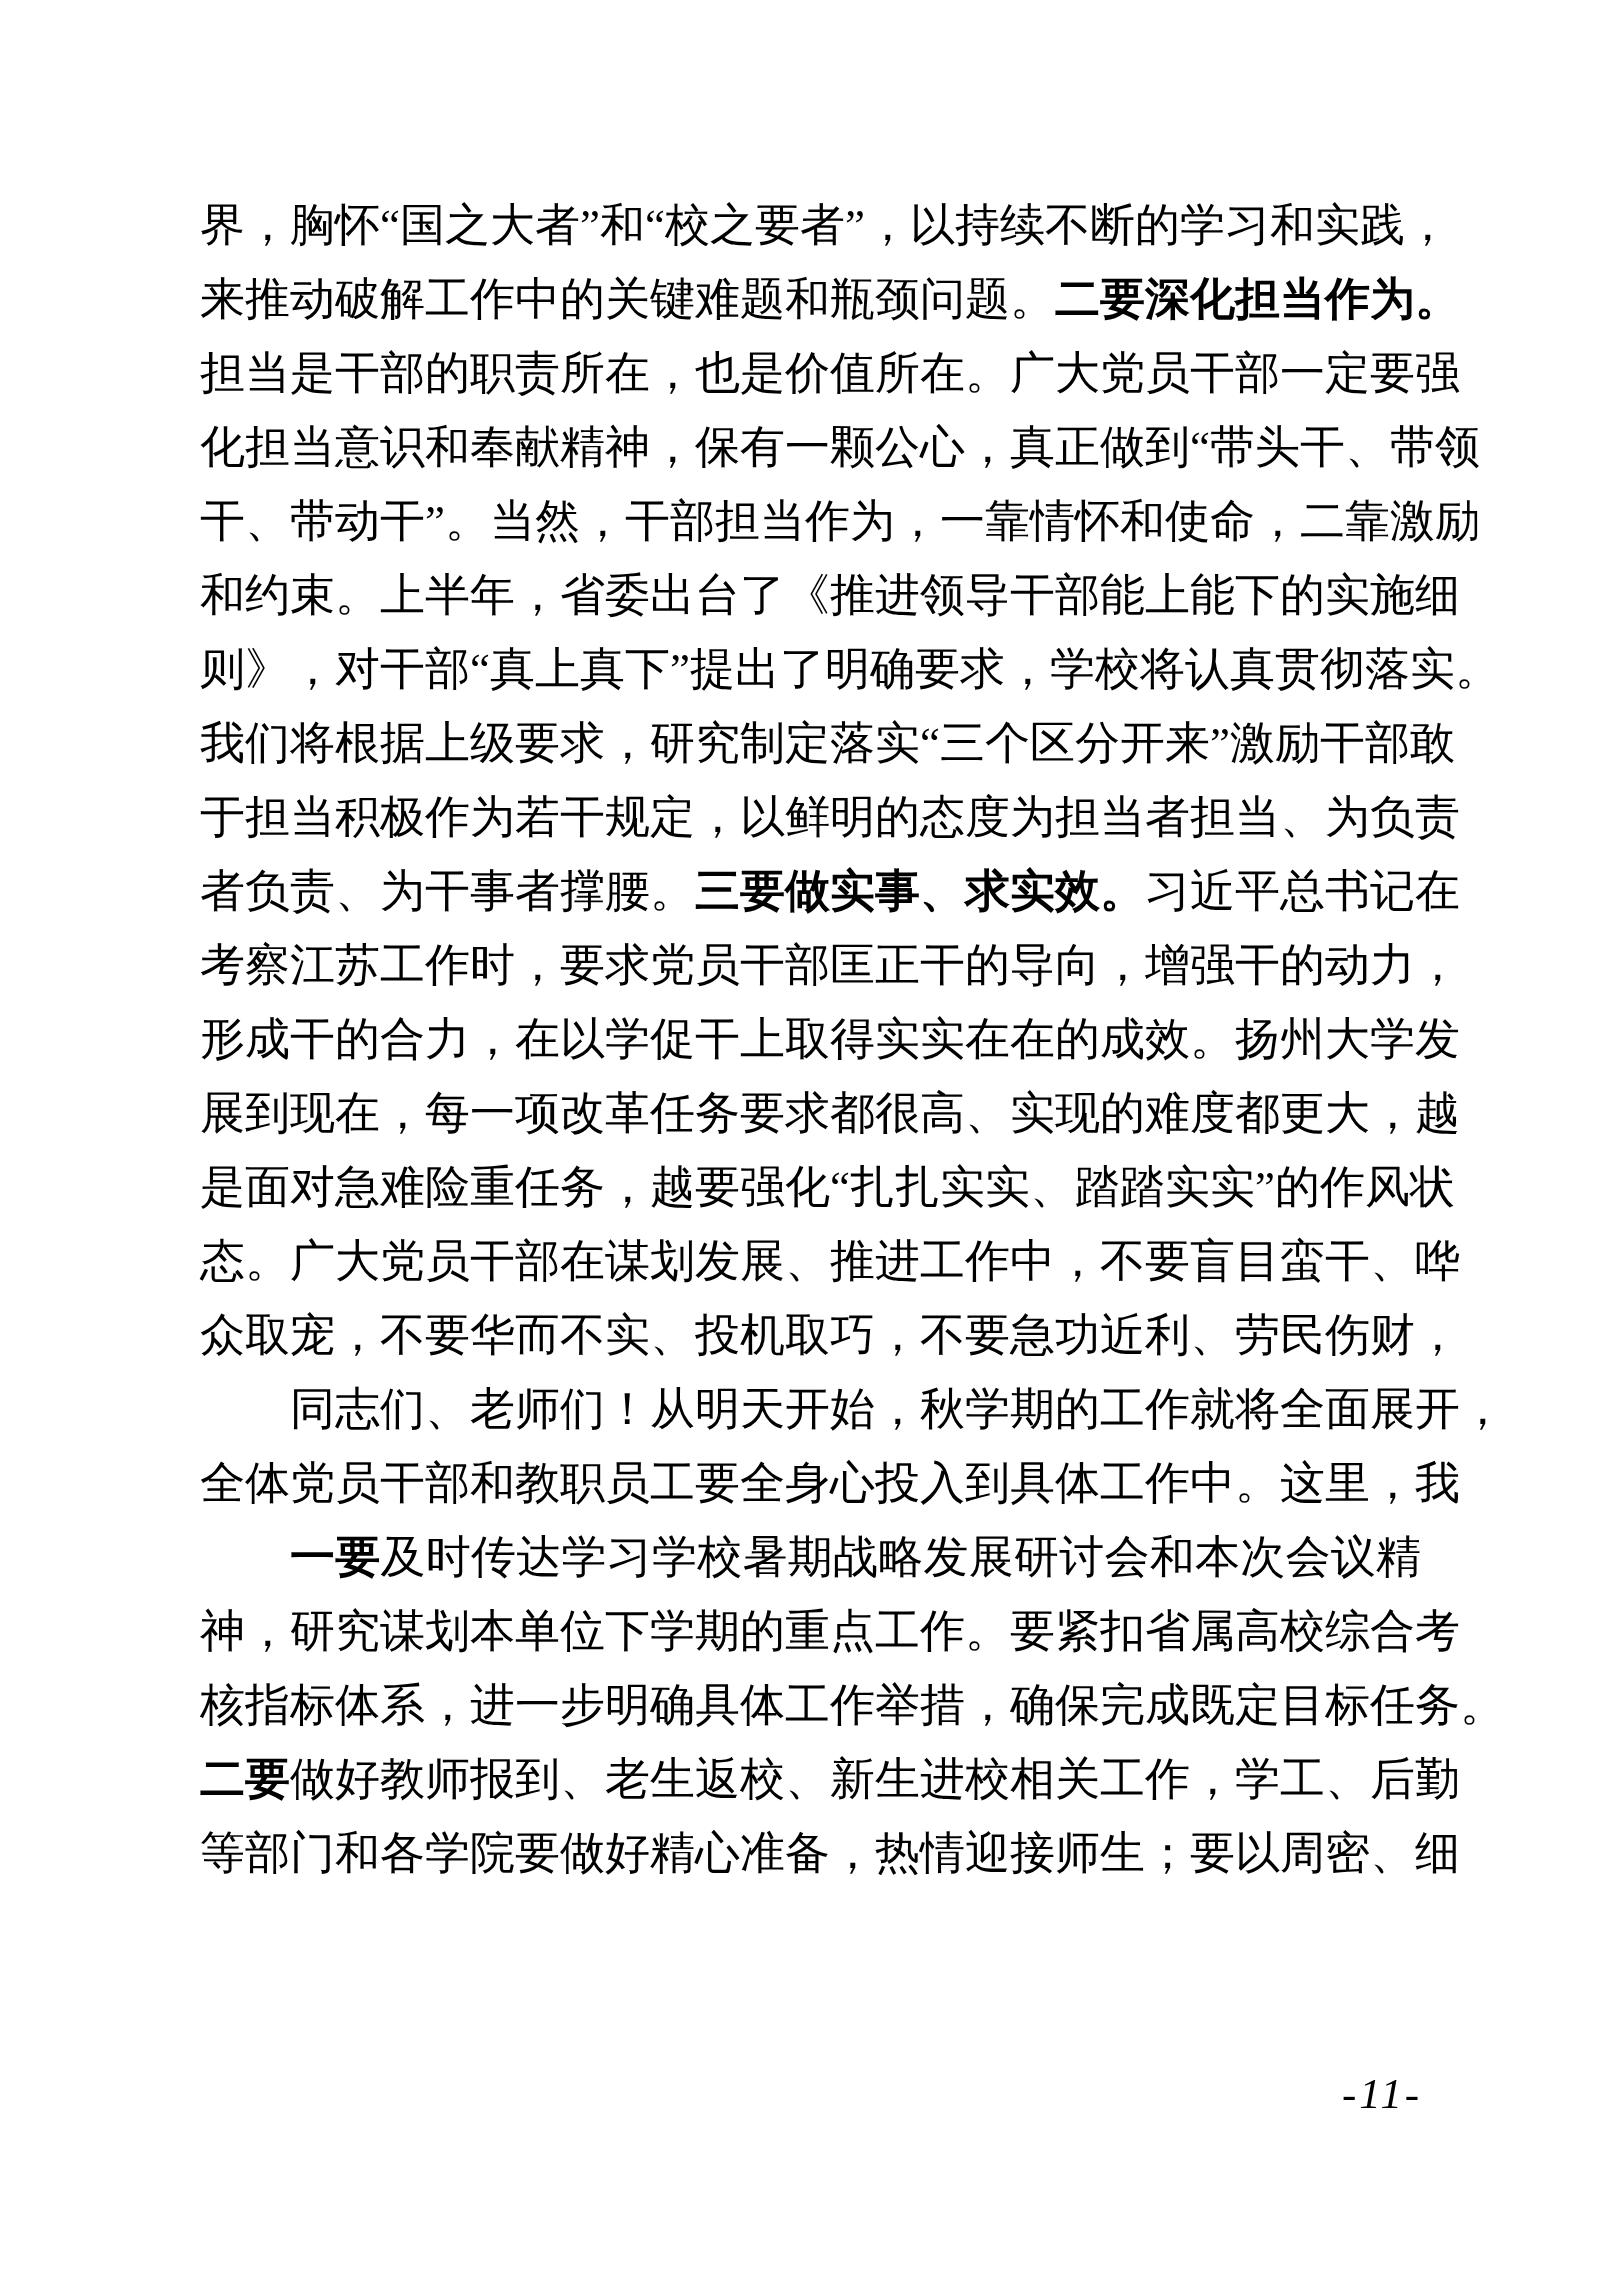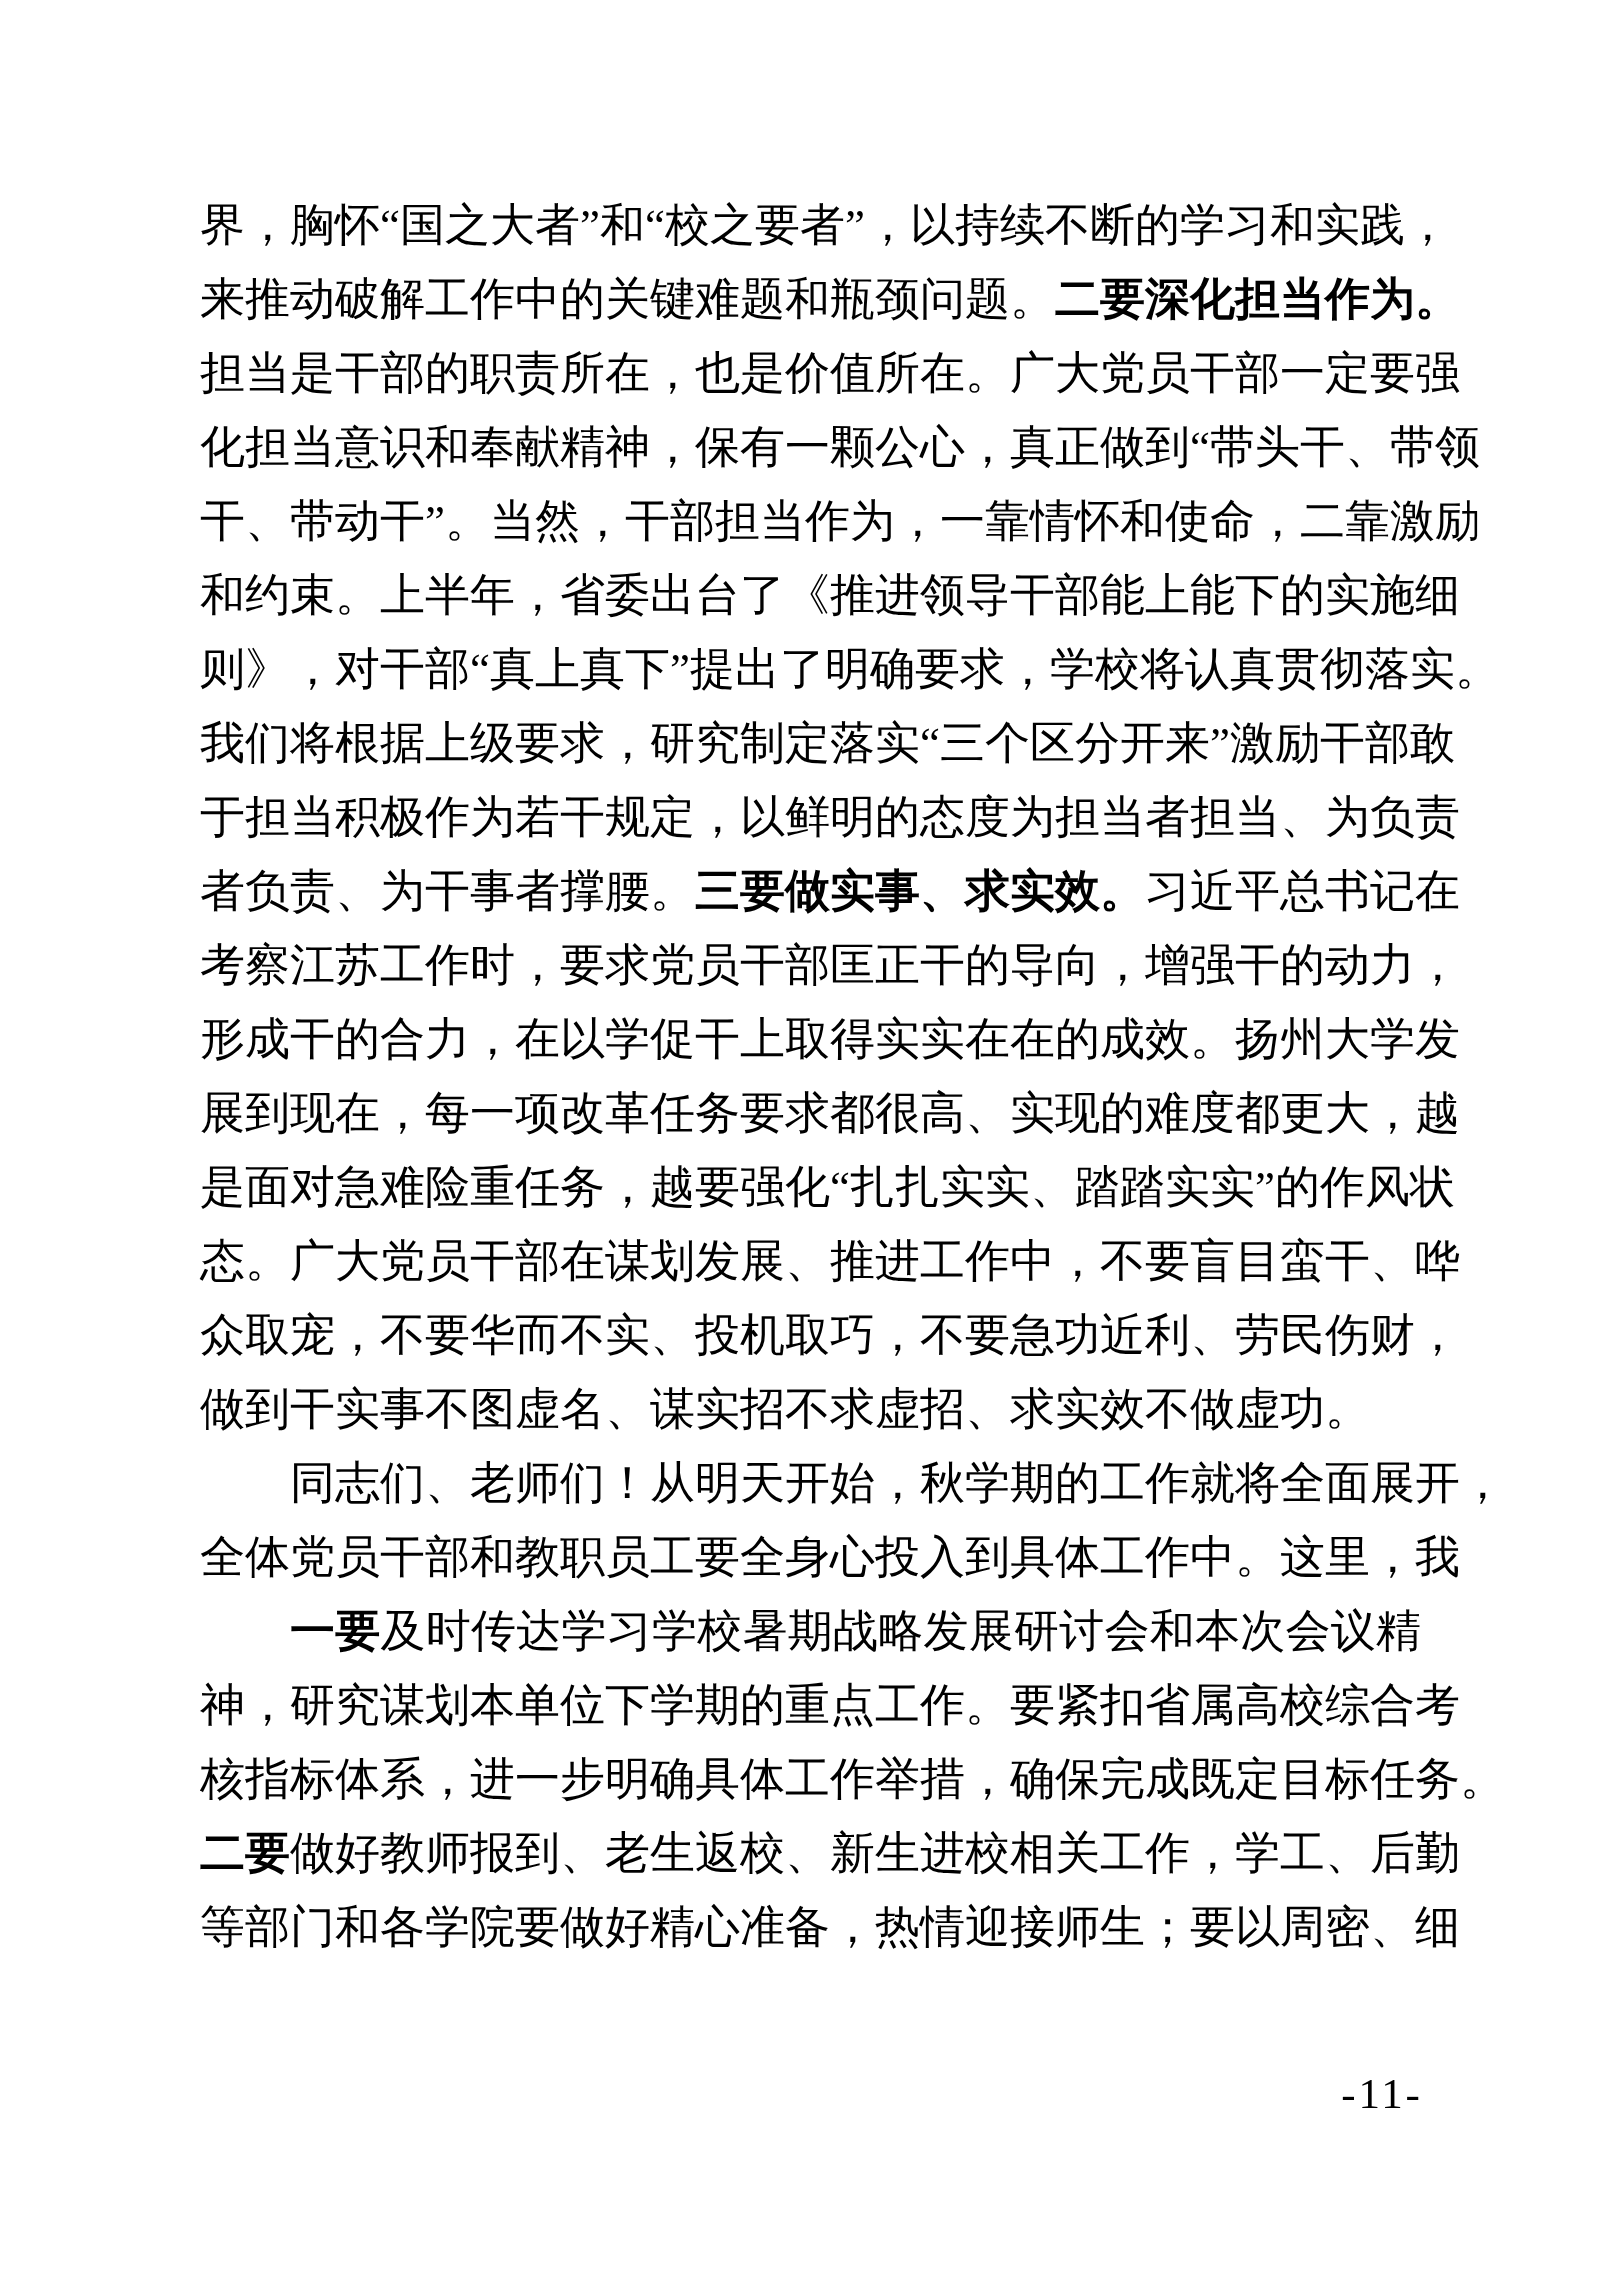--- a/index.html
+++ b/index.html
@@ -45,20 +45,21 @@
     position: absolute;
     top: 2066px;
     left: 1333px;
     width: 98px;
     height: 55px;
     line-height: 55px;
     font-size: 43px;
     letter-spacing: 2.9px;
     text-align: center;
     color: #000;
+    font-style: italic;
   }
 </style>
 </head>
 <body>
 
 <div class="page">
   <div class="text-block">
       <div class="line fill">
         <span class="ch">界</span>
         <span class="ch">，</span>
@@ -540,21 +541,20 @@
         <span class="ch">功</span>
         <span class="ch">近</span>
         <span class="ch">利</span>
         <span class="ch">、</span>
         <span class="ch">劳</span>
         <span class="ch">民</span>
         <span class="ch">伤</span>
         <span class="ch">财</span>
         <span class="ch">，</span>
       </div>
-      <div class="line loose"><span>做到干实事不图虚名、谋实招不求虚招、求实效不做虚功。</span></div>
       <div class="line fill indent">
         <span class="ch">同</span>
         <span class="ch">志</span>
         <span class="ch">们</span>
         <span class="ch">、</span>
         <span class="ch">老</span>
         <span class="ch">师</span>
         <span class="ch">们</span>
         <span class="ch">！</span>
         <span class="ch">从</span>

